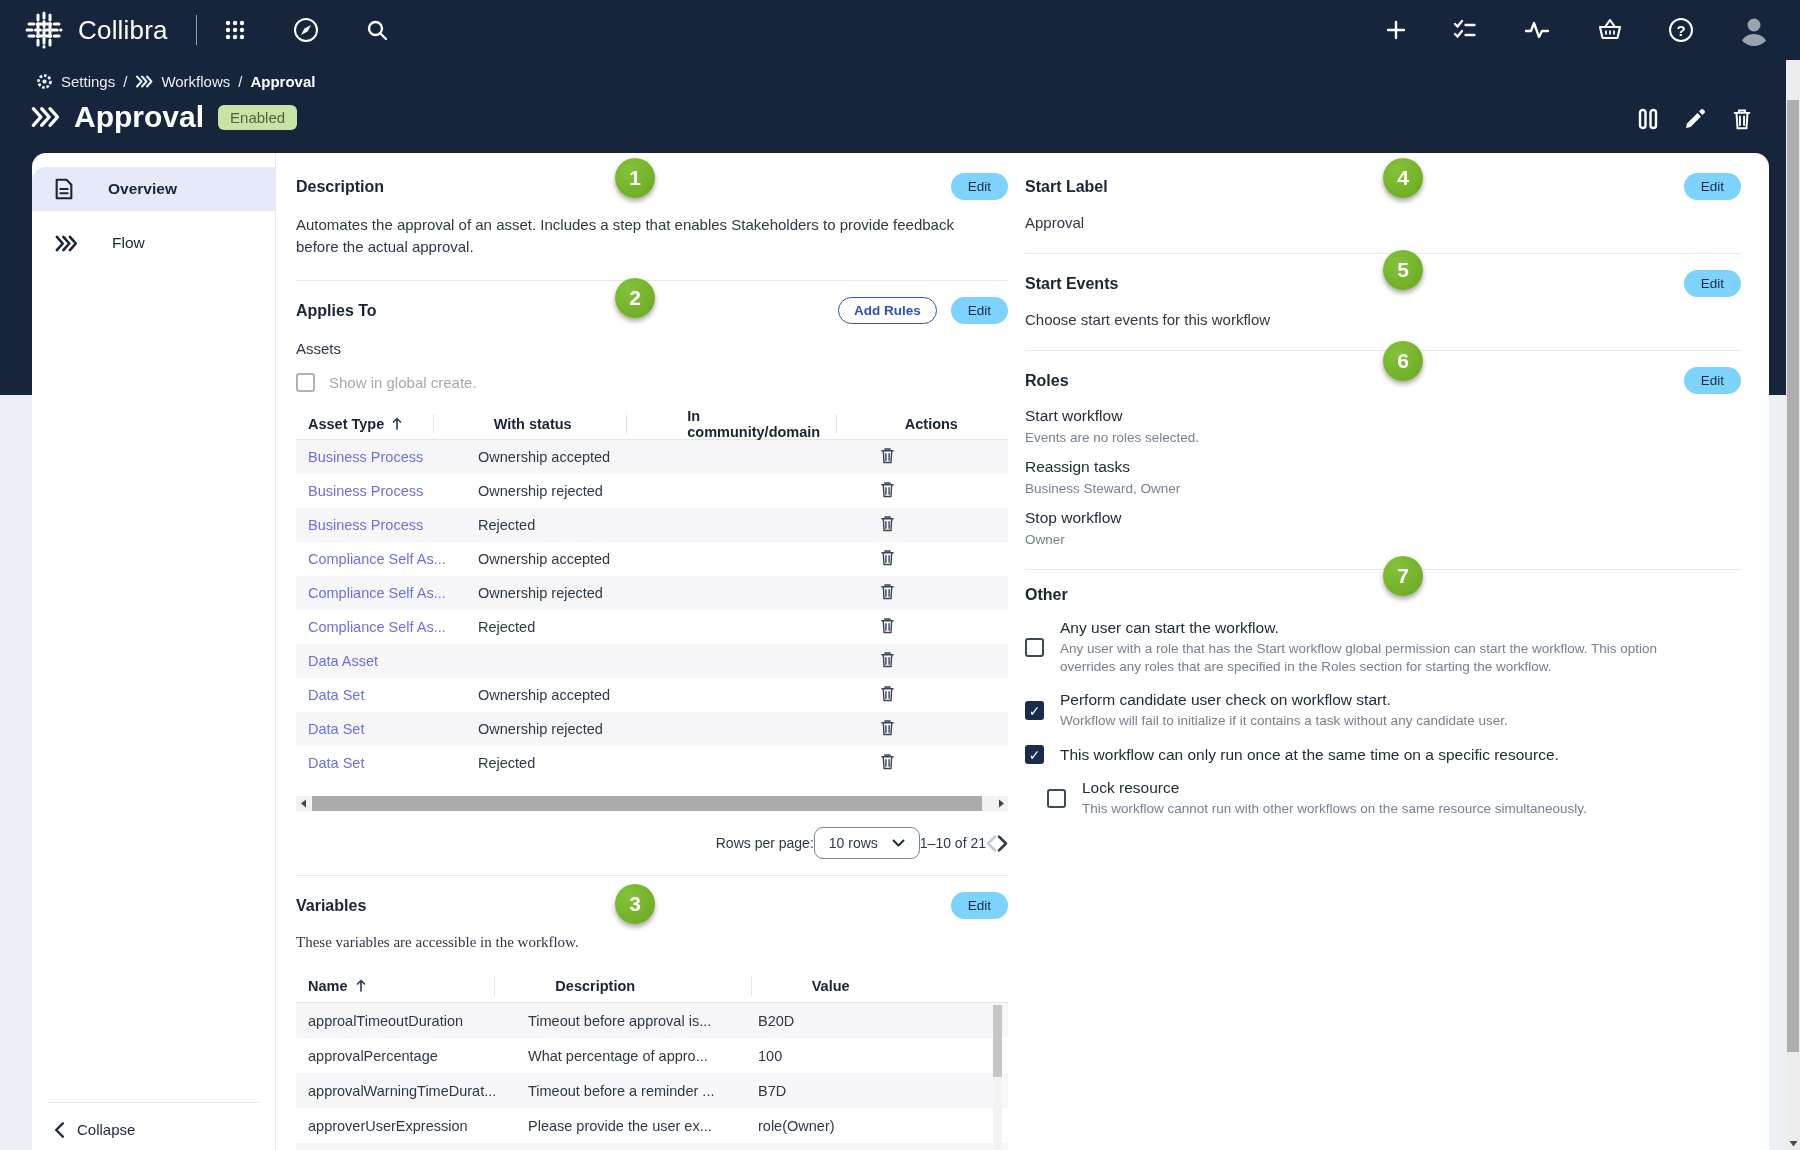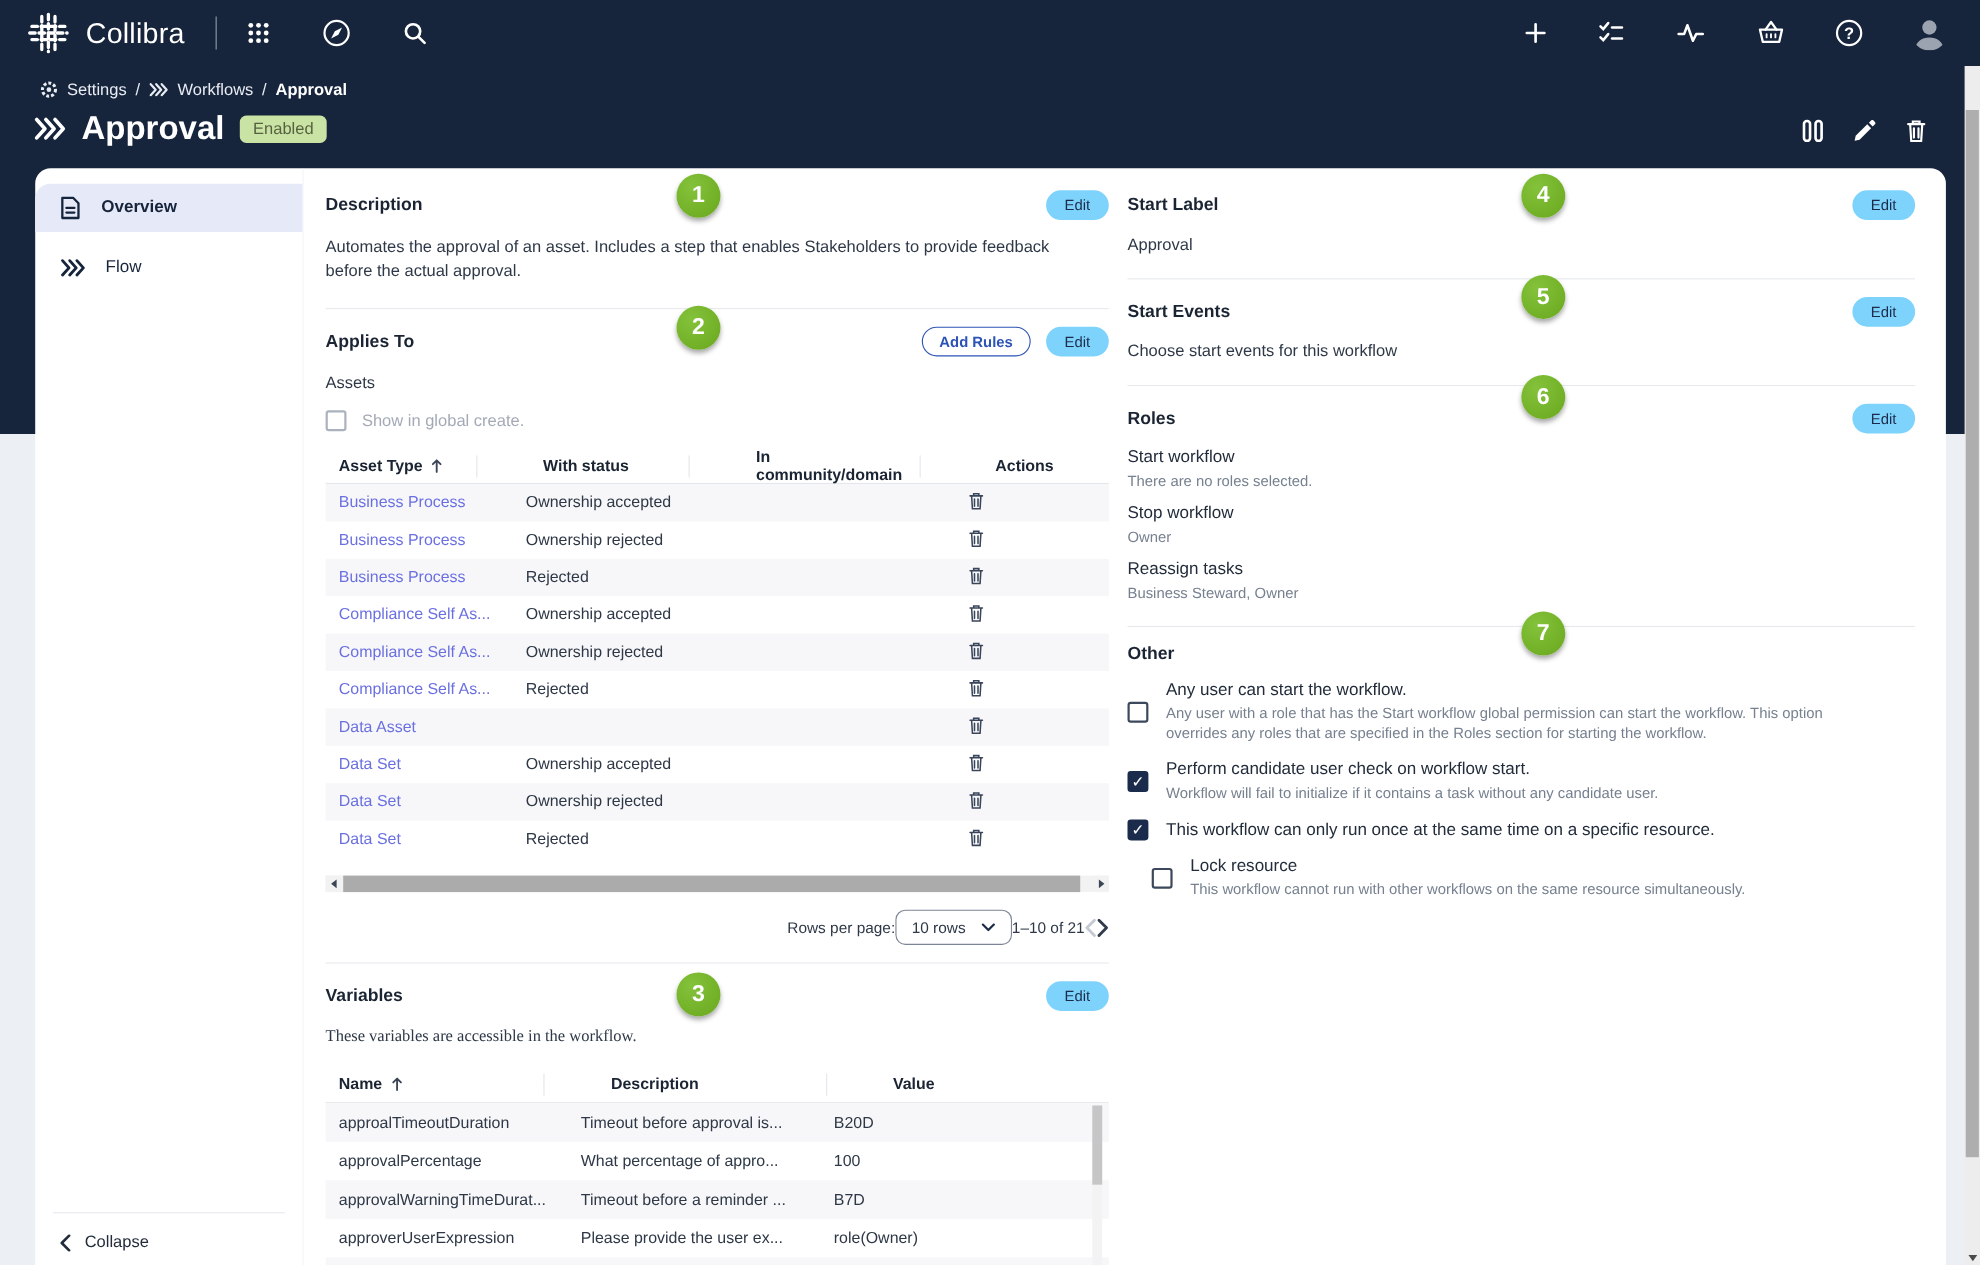--- a/index.html
+++ b/index.html
@@ -32,21 +32,21 @@
   .titlebar { position:absolute; left:30px; top:100px; display:flex; align-items:center; gap:14px; }
   .page-title { color:#fff; font-size:30px; font-weight:bold; }
   .badge { background:#C9E3A4; color:#55613F; font-size:15px; padding:4px 12px; border-radius:6px; }
   .title-actions { position:absolute; right:48px; top:108px; display:flex; align-items:center; gap:26px; }
 
   
   .card { position:absolute; left:32px; top:153px; width:1737px; height:997px; background:#fff; border-radius:14px 14px 0 0; }
 
   
   .sidebar { position:absolute; left:0; top:0; bottom:0; width:244px; border-right:1px solid #E9EBEF; border-radius:14px 0 0 0; }
-  .side-item { display:flex; align-items:center; gap:18px; height:44px; padding-left:22px; font-size:15.5px; color:#16243C; cursor:pointer; }
+  .side-item { display:flex; align-items:center; gap:34px; height:44px; padding-left:22px; font-size:15.5px; color:#16243C; cursor:pointer; }
   .side-item.selected { background:#E6EAF8; font-weight:bold; border-radius:14px 0 0 0; }
   .side-item + .side-item { margin-top:10px; }
   .side-bottom { position:absolute; left:0; right:0; bottom:12px; }
   .side-bottom .sep { border-top:1px solid #E7E9ED; margin:0 16px 18px 16px; }
   .collapse { display:flex; align-items:center; gap:12px; padding-left:22px; font-size:15px; color:#222C3B; cursor:pointer; }
 
   
   .leftcol  { position:absolute; left:264px; top:0; width:712px; }
   .rightcol { position:absolute; left:993px; top:0; width:716px; }
   .sec-head { display:flex; align-items:center; justify-content:space-between; padding-top:20px; }
@@ -581,31 +581,31 @@
     <div class="value-line">Choose start events for this workflow</div>
     <hr class="sep">
 
     <div class="sec-head tight">
       <span class="sec-title">Roles</span>
       <button class="pill-edit">Edit</button>
     </div>
     <div id="role-entries">
   <div>
     <div class="role-name c-name">Start workflow</div>
-    <div class="role-value c-value">There are no roles selected.</div>
+    <div class="role-value c-value">Events are no roles selected.</div>
+  </div>
+
+  <div>
+    <div class="role-name c-name">Reassign tasks</div>
+    <div class="role-value c-value">Business Steward, Owner</div>
   </div>
 
   <div>
     <div class="role-name c-name">Stop workflow</div>
     <div class="role-value c-value">Owner</div>
-  </div>
-
-  <div>
-    <div class="role-name c-name">Reassign tasks</div>
-    <div class="role-value c-value">Business Steward, Owner</div>
   </div>
 </div>
     <hr class="sep">
 
     <div class="sec-head tight">
       <span class="sec-title">Other</span>
     </div>
     <div id="other-options">
   <div class="other-option">
     <span class="cb dark c-box"></span>

